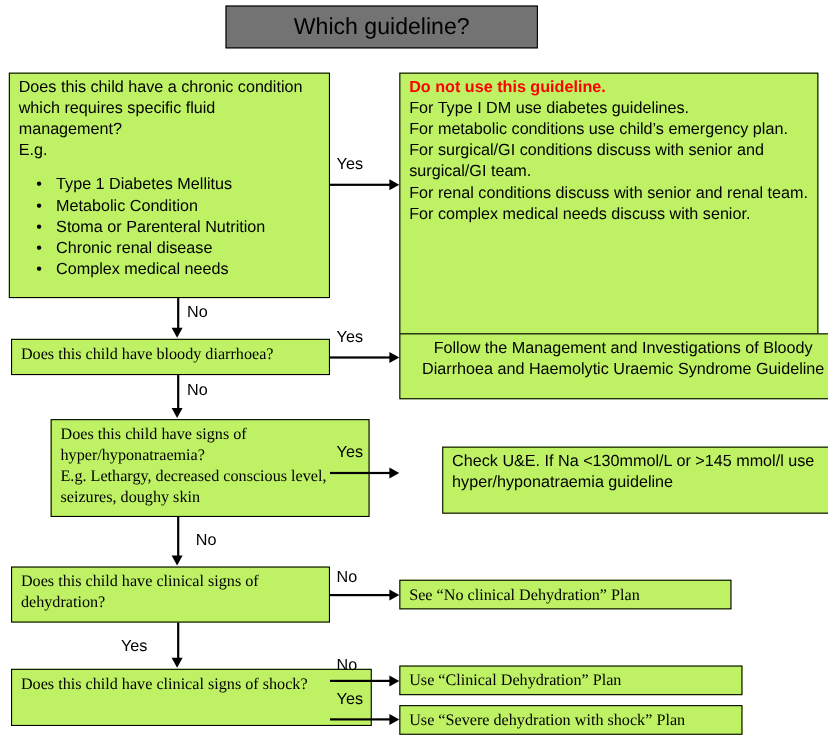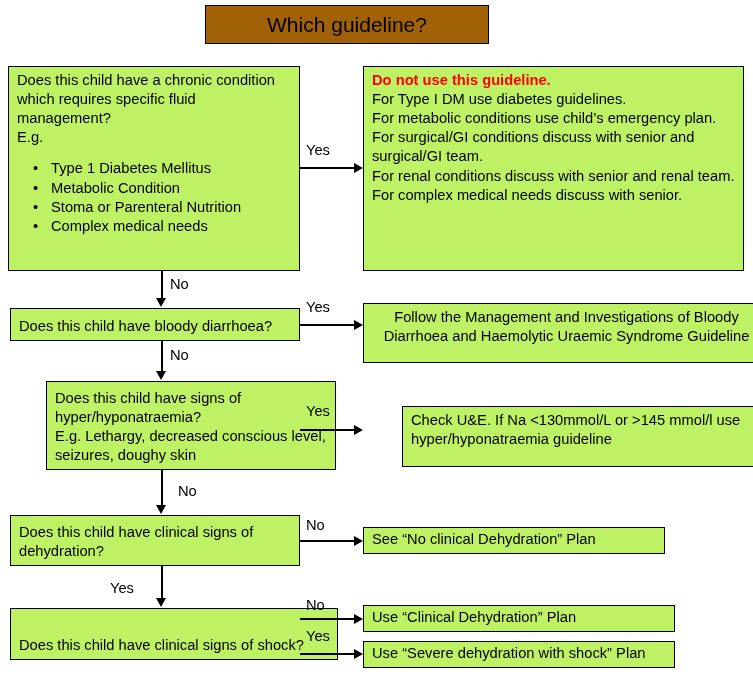--- a/index.html
+++ b/index.html
@@ -24,30 +24,31 @@
     box-sizing: border-box;
     background: #bef264;
     font-size: 14.7px;
     line-height: 1.30;
     padding: 4px 8px;
   }
   .title-box {
     position: absolute;
     border: 1.5px solid #000000;
     box-sizing: border-box;
-    background: #a16207;
+    background: #737373;
     display: flex;
     align-items: center;
     justify-content: center;
     font-size: 21px;
   }
   .box.vcenter {
     display: flex;
     flex-direction: column;
-    justify-content: flex-end;
+    justify-content: flex-start;
+    font-family: Liberation Serif, serif;
   }
   .bullets {
     list-style: none;
     margin: 12px;
     padding: 0;
   }
   .bullets li {
     position: relative;
     padding-left: 22px;
   }
@@ -104,25 +105,26 @@
     <span>Which guideline?</span>
   </div>
 
   <div class="box" style="left:8px; top:66px; width:292px; height:205px;">
     <div>Does this child have a chronic condition which requires specific fluid management?</div>
     <div>E.g.</div>
     <ul class="bullets">
       <li>Type 1 Diabetes Mellitus</li>
       <li>Metabolic Condition</li>
       <li>Stoma or Parenteral Nutrition</li>
+      <li>Chronic renal disease</li>
       <li>Complex medical needs</li>
     </ul>
   </div>
 
-  <div class="box" style="left:363px; top:66px; width:381px; height:205px;">
+  <div class="box" style="left:363px; top:66px; width:381px; height:238px;">
     <div class="warn">Do not use this guideline.</div>
     <div>For Type I DM use diabetes guidelines.</div>
     <div>For metabolic conditions use child’s emergency plan.</div>
     <div>For surgical/GI conditions discuss with senior and surgical/GI team.</div>
     <div>For renal conditions discuss with senior and renal team.</div>
     <div>For complex medical needs discuss with senior.</div>
   </div>
 
   <div class="hline" style="left:300px; top:167px; width:57px;"></div>
   <div class="arrow-right" style="left:354px; top:162.5px;"></div>

